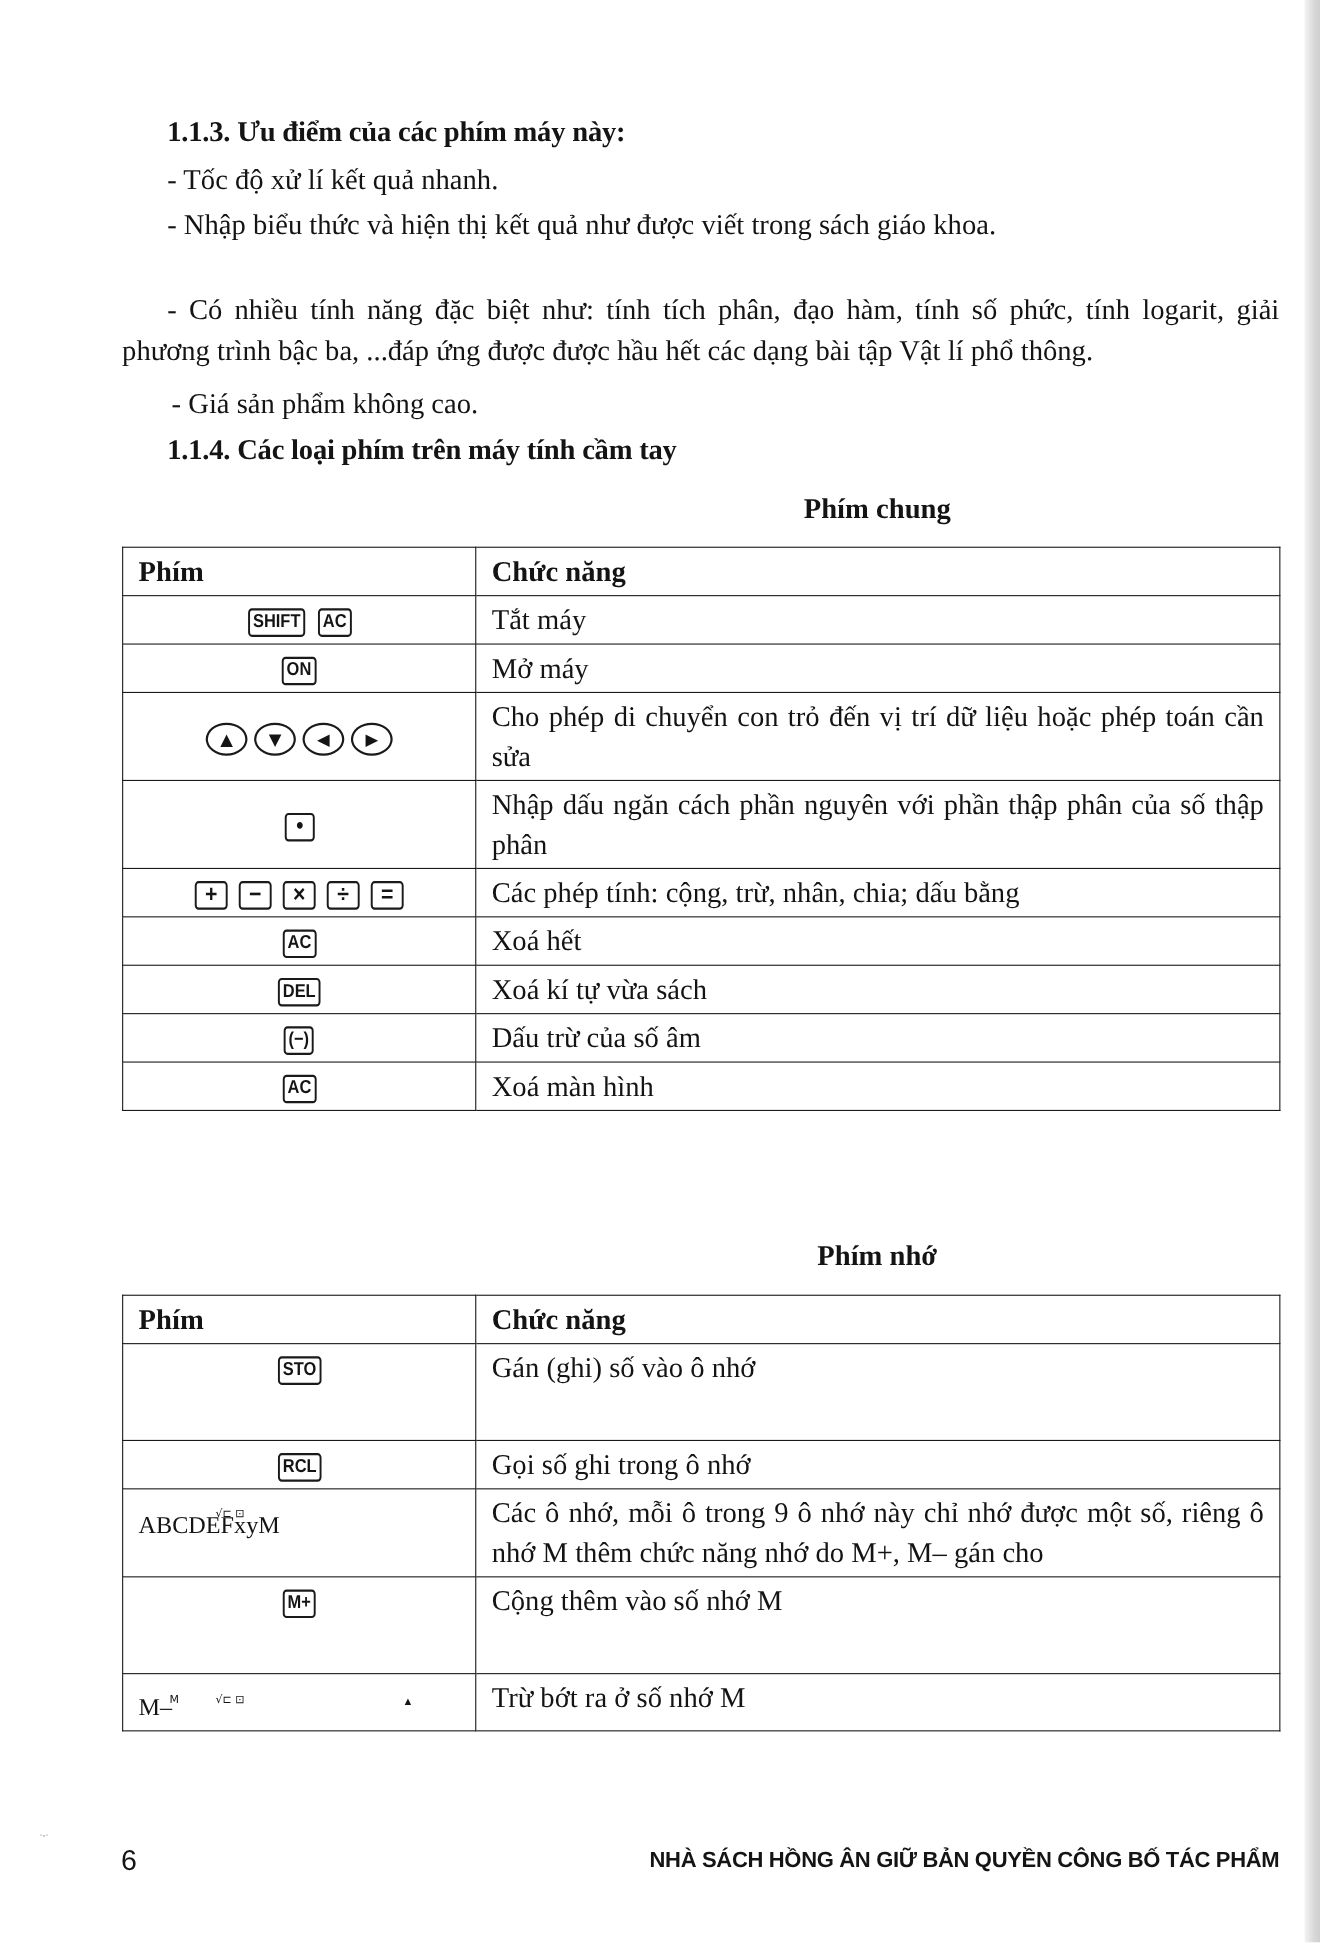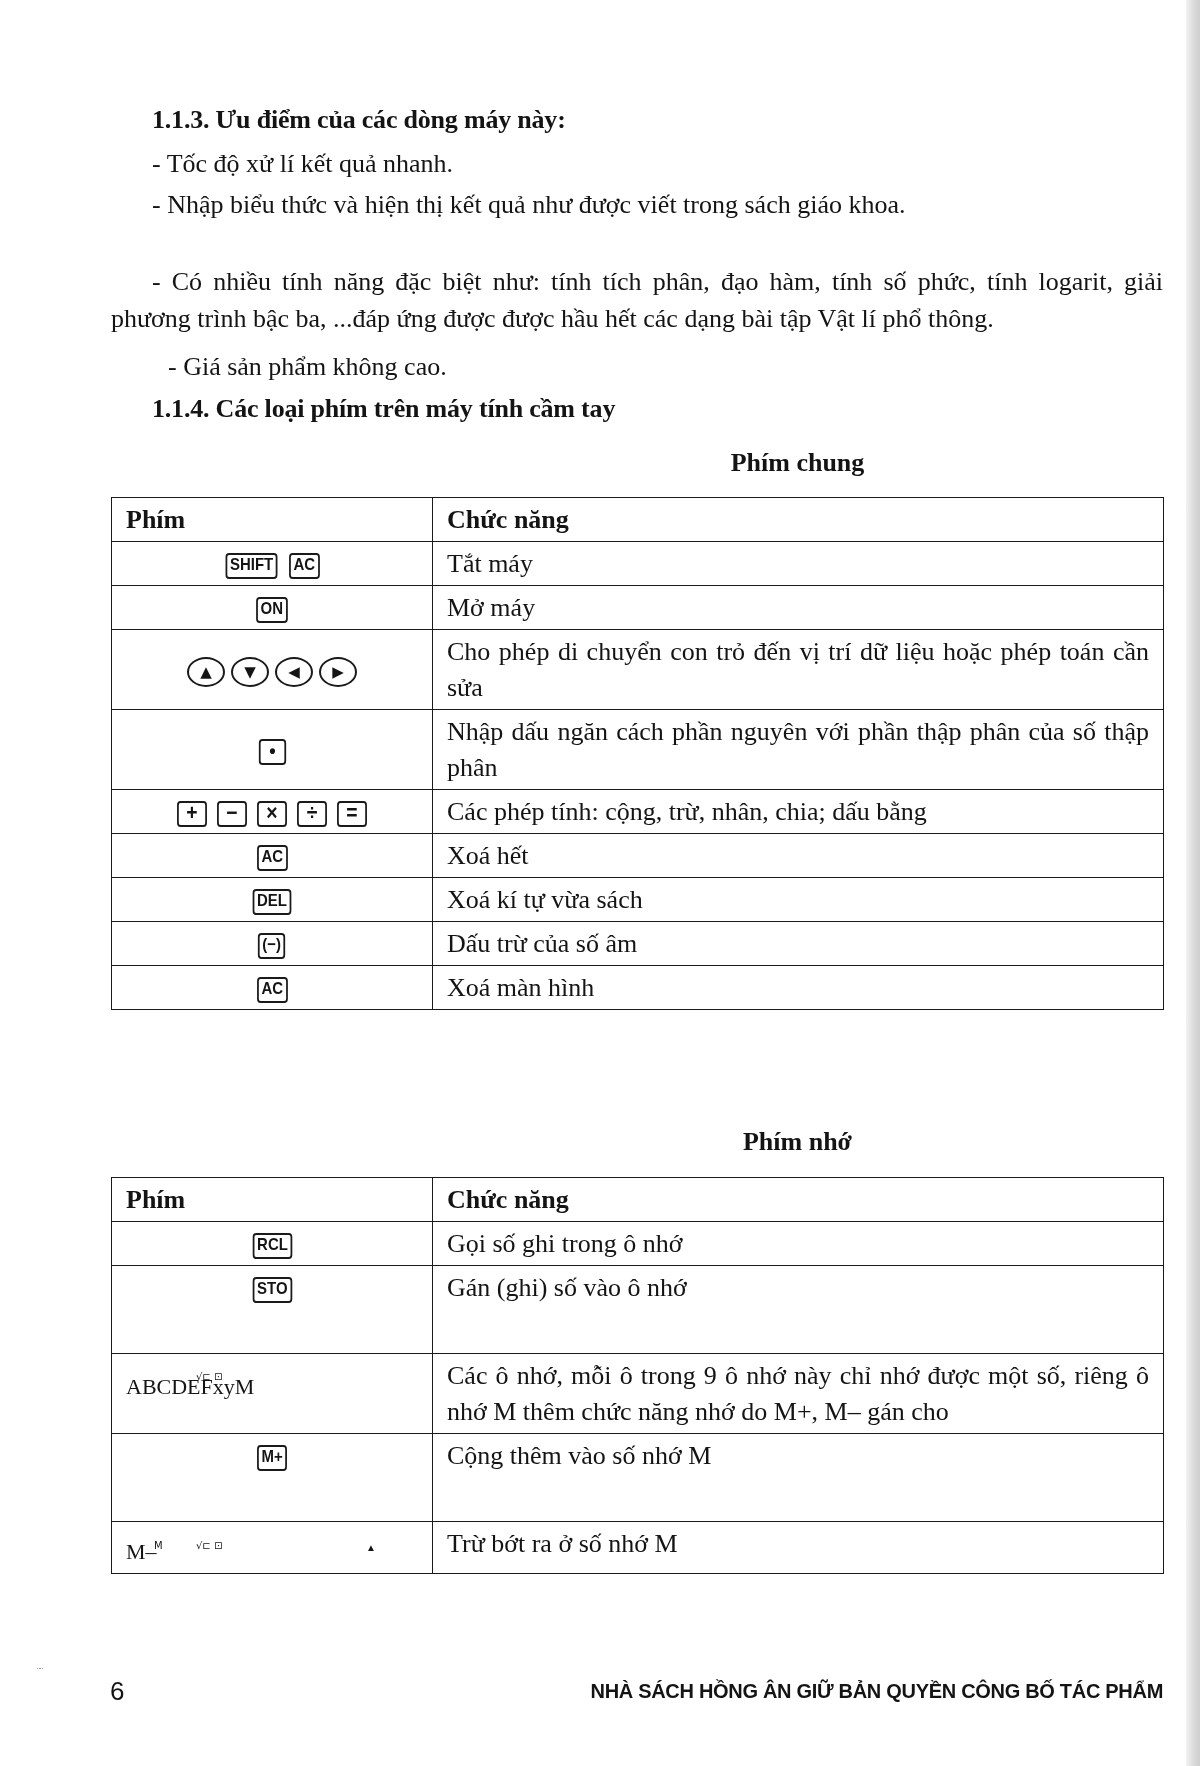--- a/index.html
+++ b/index.html
@@ -61,26 +61,26 @@
   .footer-text { position: absolute; right: 37px; top: 1680px; font-family: "Liberation Sans", sans-serif; font-weight: bold; font-size: 20px; letter-spacing: -0.3px; }
   .specks { position: absolute; left: 36px; top: 1664px; font-size: 8px; color: #666; }
 </style>
 </head>
 <body>
 
 <div class="edge-shade"></div>
 
 <div class="page">
 
-  <div class="heading" style="top:105px;">1.1.3. Ưu điểm của các dòng máy này:</div>
+  <div class="heading" style="top:105px;">1.1.3. Ưu điểm của các phím máy này:</div>
 
   <div class="para" style="left:152px; top:145px;">- Tốc độ xử lí kết quả nhanh.</div>
   <div class="para" style="left:152px; top:186px;">- Nhập biểu thức và hiện thị kết quả như được viết trong sách giáo khoa.</div>
   <div class="para justify" style="left:111px; top:227px; width:1052px; text-indent:41px;margin-top:36px;">- Có nhiều tính năng đặc biệt như: tính tích phân, đạo hàm, tính số phức, tính logarit, giải phương trình bậc ba, ...đáp ứng được được hầu hết các dạng bài tập Vật lí phổ thông.</div>
-  <div class="para" style="left:168px; top:348px;">- Giá sản phẩm không cao.</div>
+  <div class="para" style="left:156px; top:348px;">- Giá sản phẩm không cao.</div>
 
   <div class="heading" style="top:394px;">1.1.4. Các loại phím trên máy tính cầm tay</div>
 
   <div class="caption" style="top:448px;">Phím chung</div>
 
   <table class="keys" style="top:497px;">
     <colgroup>
         <col class="c1">
         <col class="c2">
       </colgroup>
@@ -151,31 +151,31 @@
   <table class="keys" style="top:1177px;">
     <colgroup>
         <col class="c1">
         <col class="c2">
       </colgroup>
     <tbody>
         <tr>
       <th>Phím</th>
       <th>Chức năng</th>
     </tr>
+    <tr style="height:88px;">
+      <td class="keycell">
+        <span class="k">STO</span>
+      </td>
+      <td class="desc">Gán (ghi) số vào ô nhớ</td>
+    </tr>
     <tr>
       <td class="keycell">
         <span class="k">RCL</span>
       </td>
       <td class="desc">Gọi số ghi trong ô nhớ</td>
-    </tr>
-    <tr style="height:88px;">
-      <td class="keycell">
-        <span class="k">STO</span>
-      </td>
-      <td class="desc">Gán (ghi) số vào ô nhớ</td>
     </tr>
     <tr>
       <td style="text-align:left; padding-top:14px;">
         <span class="mem-label">
           <span class="sup">√⊏ ⊡</span>
           <span>ABCDEFxyM</span>
         </span>
       </td>
       <td class="desc">Các ô nhớ, mỗi ô trong 9 ô nhớ này chỉ nhớ được một số, riêng ô nhớ M thêm chức năng nhớ do M+, M– gán cho</td>
     </tr>

